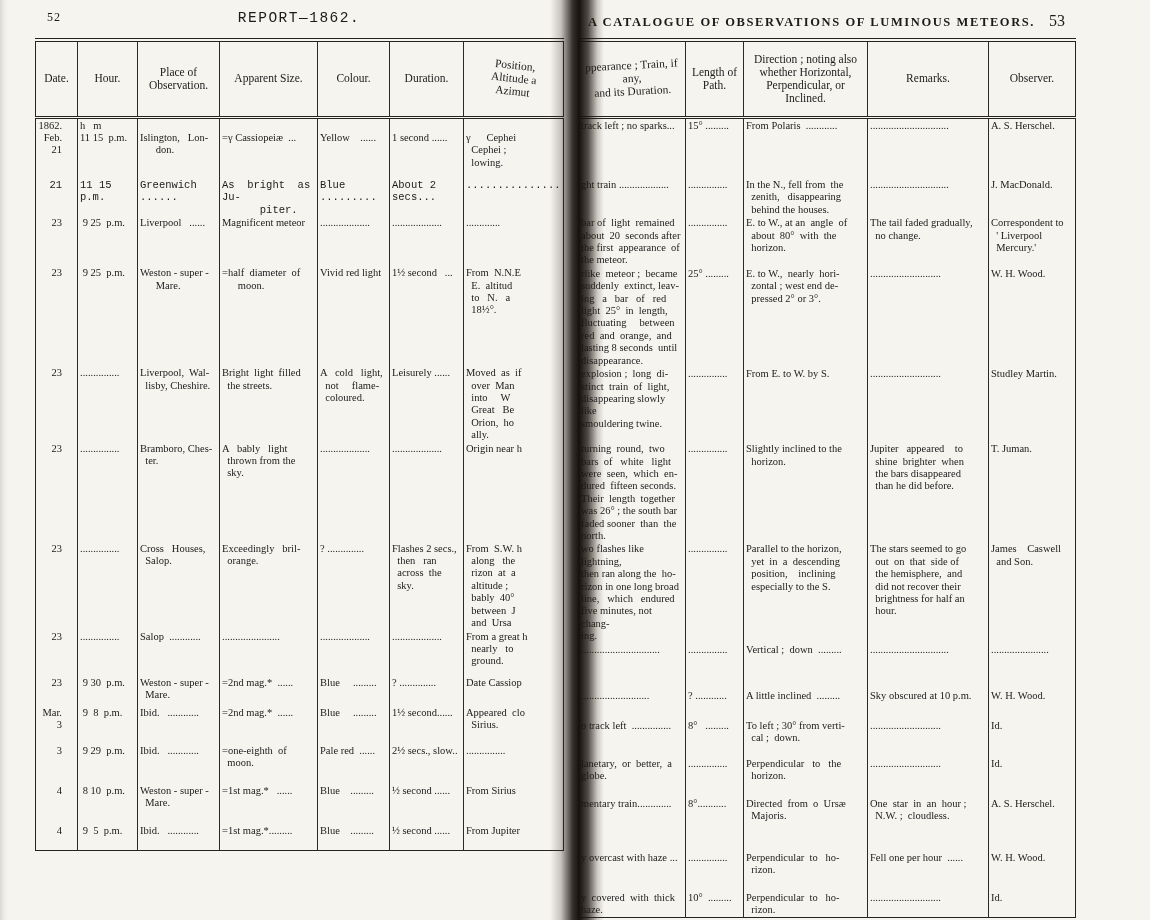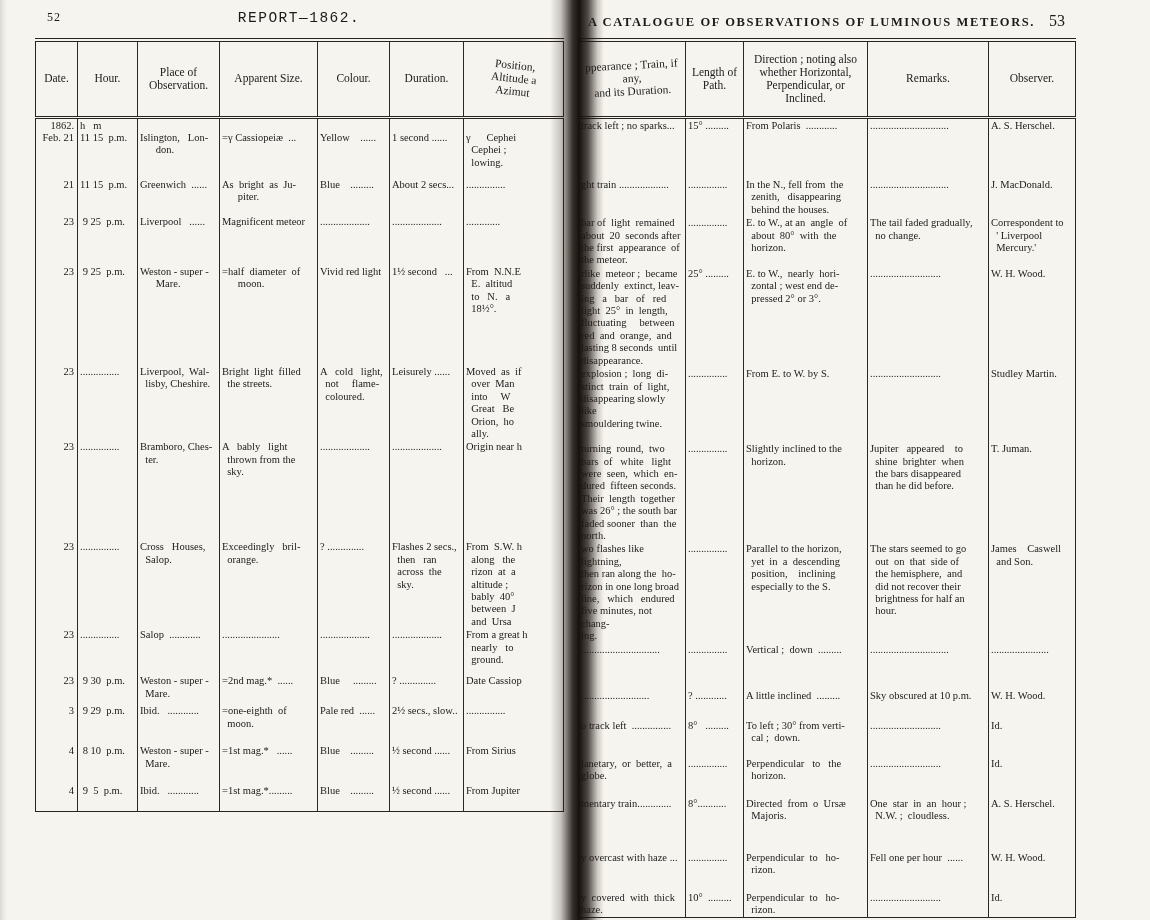--- a/index.html
+++ b/index.html
@@ -33,21 +33,21 @@
   th{
     border-bottom:3px double #262320;font-weight:normal;
     font-size:11.5px;line-height:13px;text-align:center;vertical-align:middle;
     white-space:pre-wrap;padding:2px 1px;
   }
   th + th, td + td{border-left:1px solid #2b2825;}
   td{
     vertical-align:top;font-size:10.5px;line-height:12.4px;
     white-space:pre-wrap;padding:1px 2px 0 2px;
   }
-  .col-date{text-align:right;padding-right:3px;}
+  .col-date{text-align:right;padding-right:15px;}
   .tilt-pos{display:inline-block;transform:rotate(6deg);}
   .tilt-app{display:inline-block;transform:rotate(-3deg);}
   
   .gutter{
     position:absolute;left:550px;top:0;width:54px;height:100%;z-index:5;
     background:linear-gradient(90deg,
       rgba(58,50,42,0) 0%,
       rgba(58,50,42,.25) 20%,
       rgba(28,22,17,.88) 42%,
       #17120e 54%,
@@ -109,21 +109,21 @@
 =γ Cassiopeiæ  ...</td>
           <td class="col-colour">
 Yellow    ......</td>
           <td class="col-duration">
 1 second ......</td>
           <td class="col-position">
 γ      Cephei
   Cephei ;
   lowing.</td>
         </tr>
-        <tr style="height: 37px;">
+        <tr style="height: 37px; font-family: Liberation Mono, monospace;">
           <td class="col-date">21</td>
           <td class="col-hour">11 15  p.m.</td>
           <td class="col-place">Greenwich  ......</td>
           <td class="col-size">As  bright  as  Ju-
       piter.</td>
           <td class="col-colour">Blue    .........</td>
           <td class="col-duration">About 2 secs...</td>
           <td class="col-position">...............</td>
         </tr>
         <tr style="height: 50px;">
@@ -212,20 +212,30 @@
         </tr>
         <tr style="height: 30px;">
           <td class="col-date">23</td>
           <td class="col-hour"> 9 30  p.m.</td>
           <td class="col-place">Weston - super -
   Mare.</td>
           <td class="col-size">=2nd mag.*  ......</td>
           <td class="col-colour">Blue     .........</td>
           <td class="col-duration">? ..............</td>
           <td class="col-position">Date Cassiop</td>
+        </tr>
+        <tr style="height: 38px;">
+          <td class="col-date">Mar. 3</td>
+          <td class="col-hour"> 9  8  p.m.</td>
+          <td class="col-place">Ibid.   ............</td>
+          <td class="col-size">=2nd mag.*  ......</td>
+          <td class="col-colour">Blue     .........</td>
+          <td class="col-duration">1½ second......</td>
+          <td class="col-position">Appeared  clo
+  Sirius.</td>
         </tr>
         <tr style="height: 40px;">
           <td class="col-date">3</td>
           <td class="col-hour"> 9 29  p.m.</td>
           <td class="col-place">Ibid.   ............</td>
           <td class="col-size">=one-eighth  of
   moon.</td>
           <td class="col-colour">Pale red  ......</td>
           <td class="col-duration">2½ secs., slow..</td>
           <td class="col-position">...............</td>

